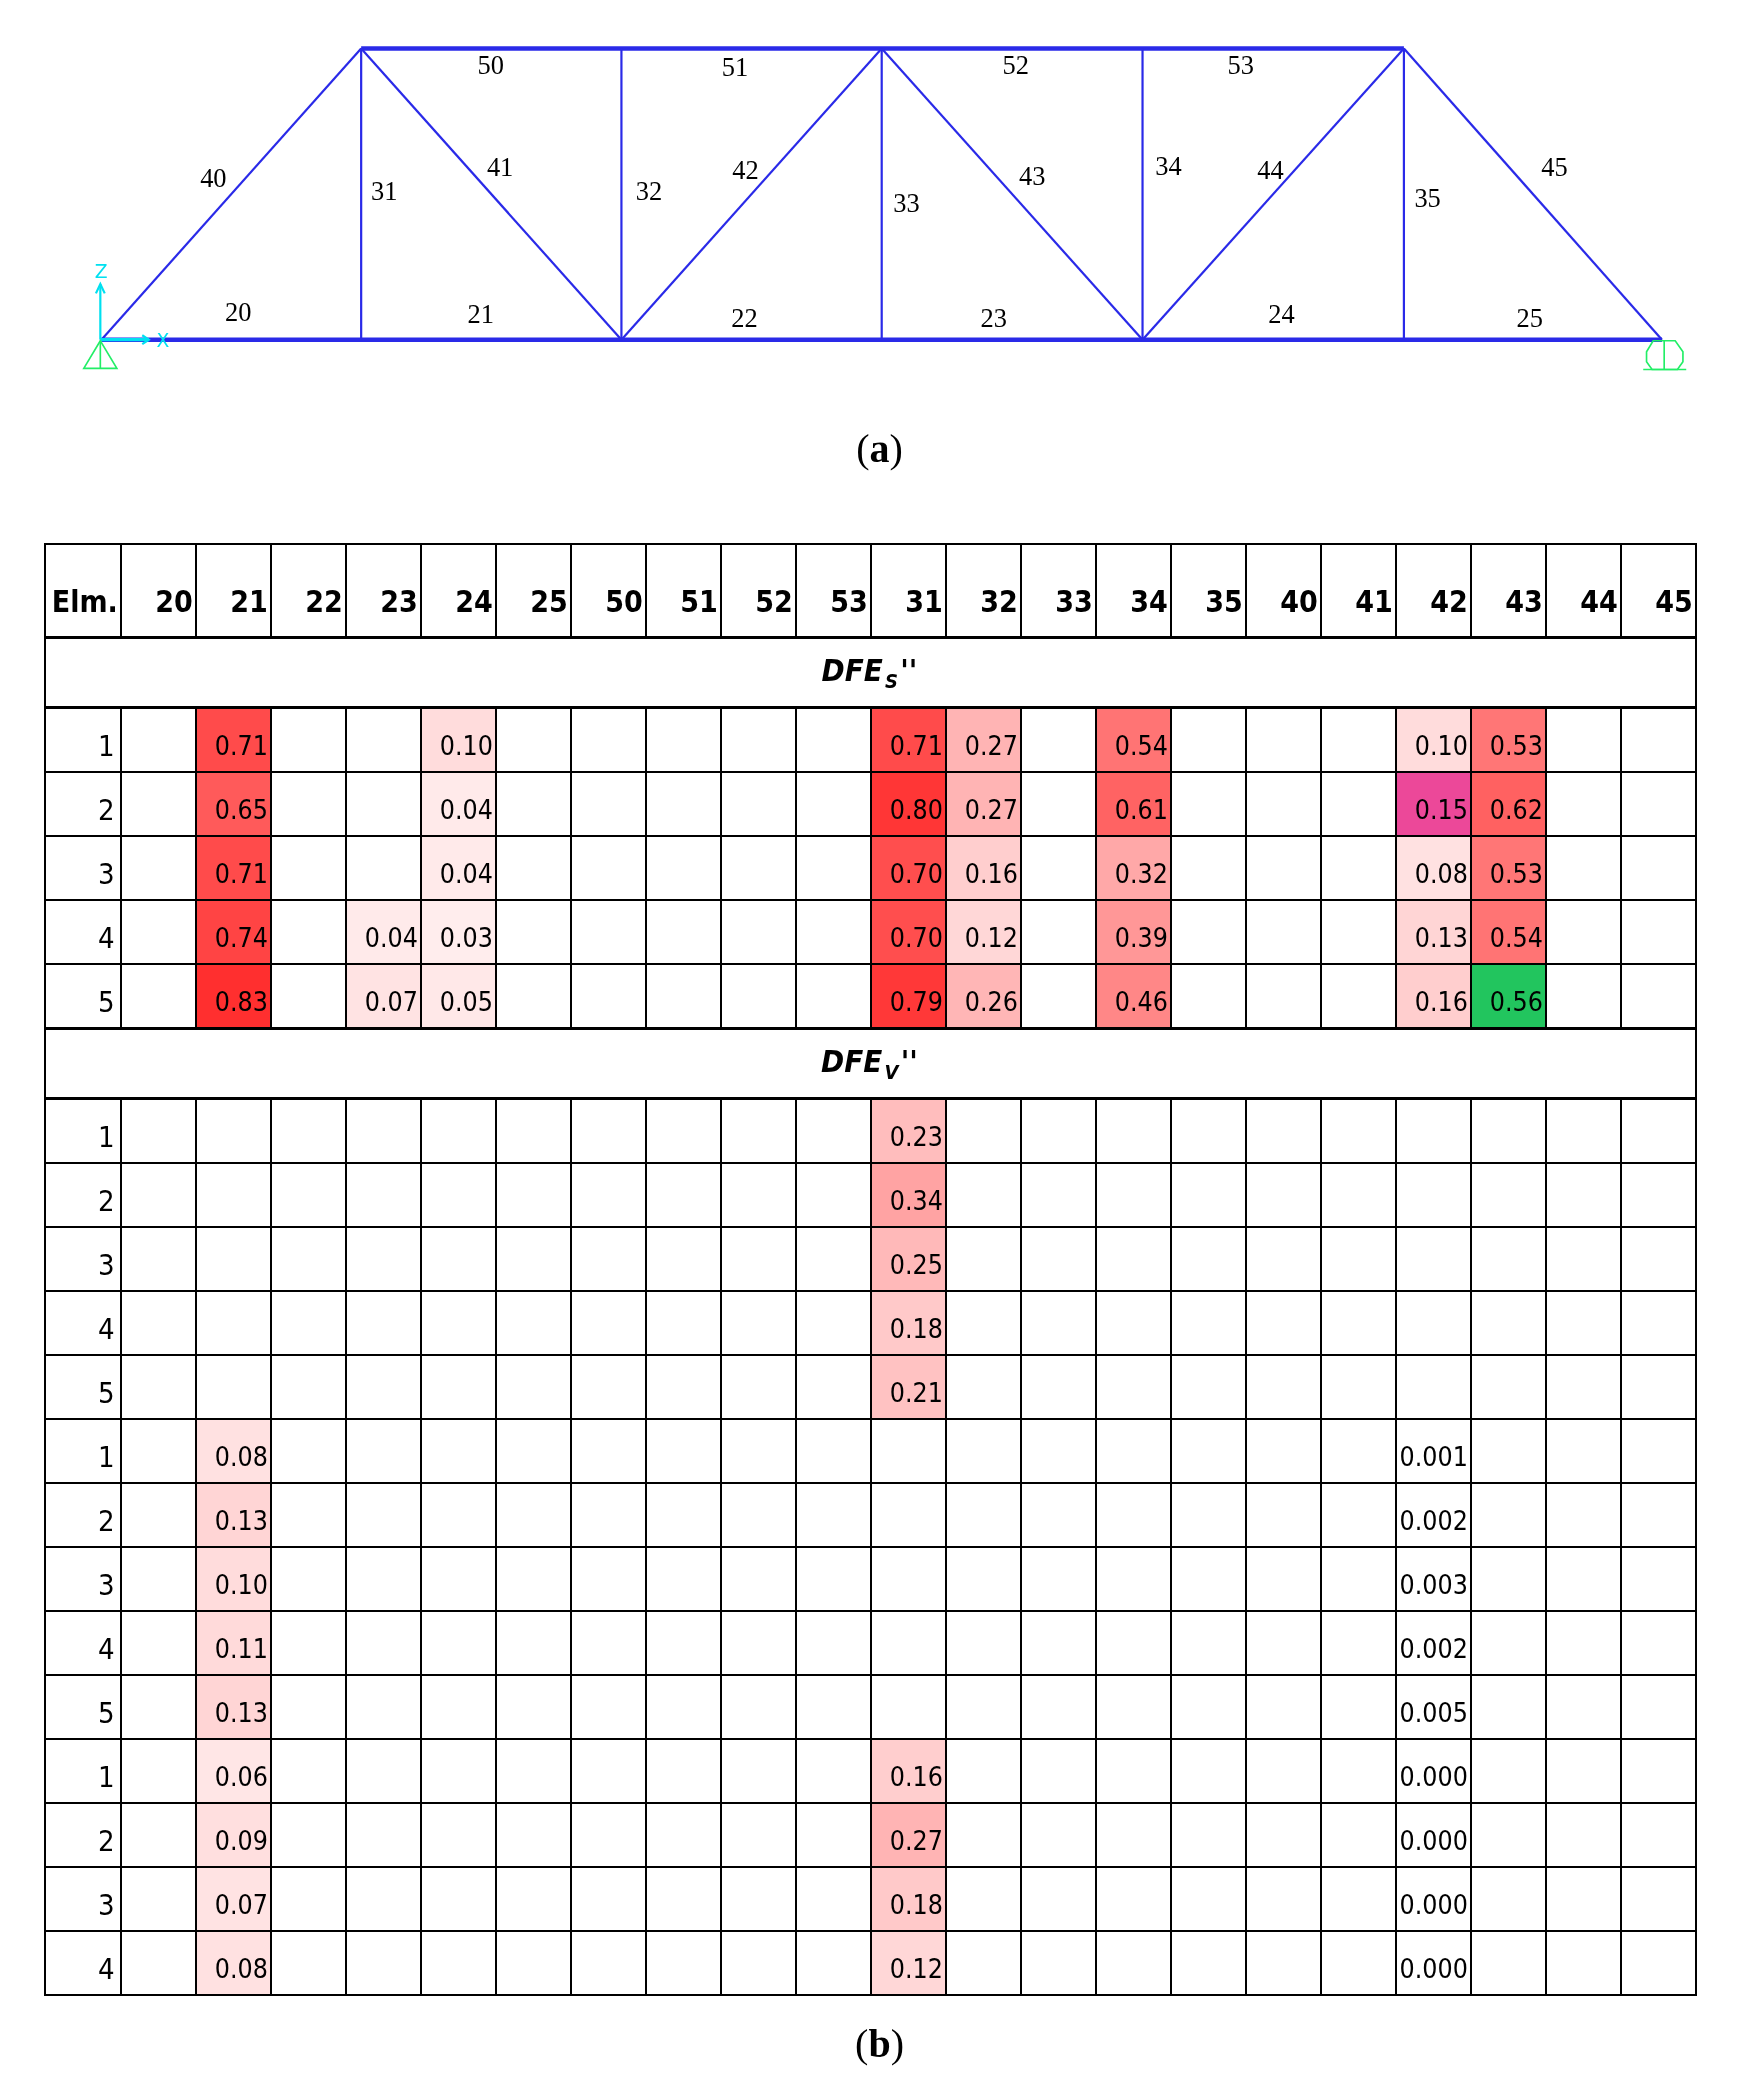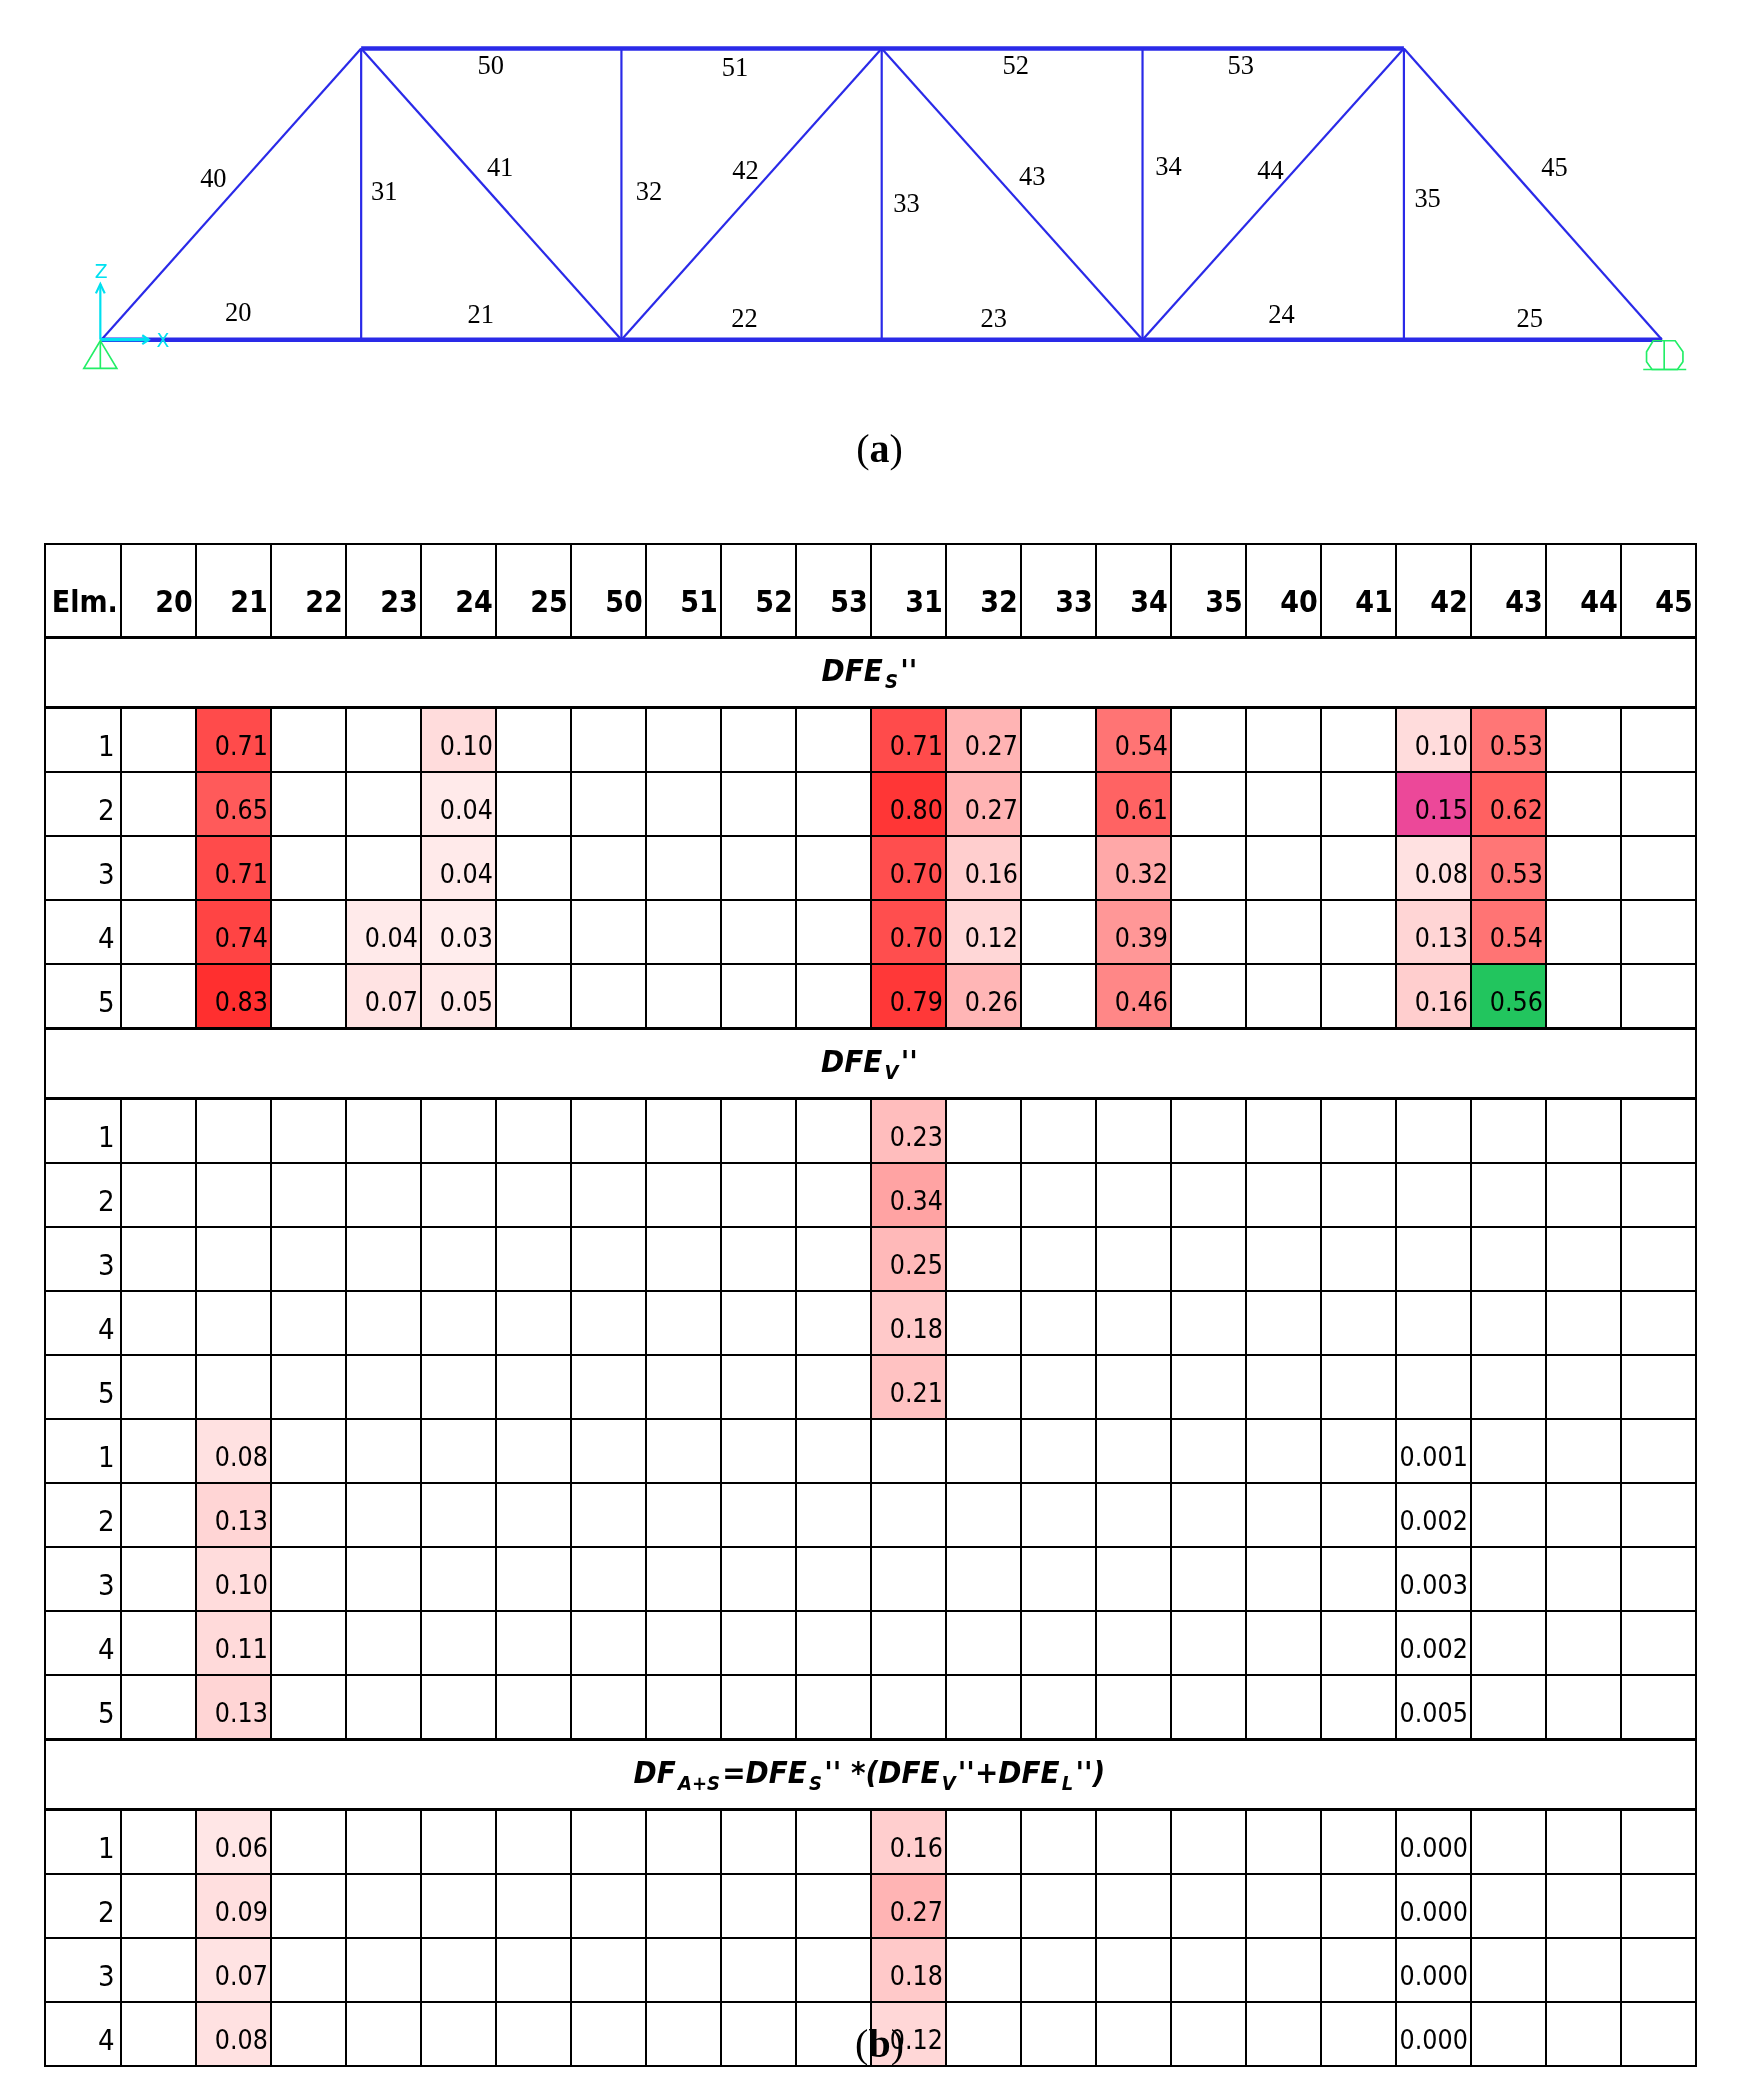--- a/index.html
+++ b/index.html
@@ -497,23 +497,20 @@
         <td></td>
         <td></td>
         <td></td>
         <td></td>
         <td></td>
         <td>0.005</td>
         <td></td>
         <td></td>
         <td></td>
       </tr>
-      <tr class="sec">
-        <td colspan="22"><span>DF</span><sub class="s">A+S</sub><span>=DFE</span><sub class="s">S</sub><span>'' *(DFE</span><sub class="s">V</sub><span>''+DFE</span><sub class="s">L</sub><span>'')</span></td>
-      </tr>
       <tr class="data">
         <td class="rowlbl">1</td>
         <td></td>
         <td style="background: rgb(255, 230, 230);">0.06</td>
         <td></td>
         <td></td>
         <td></td>
         <td></td>
         <td></td>
         <td></td>

